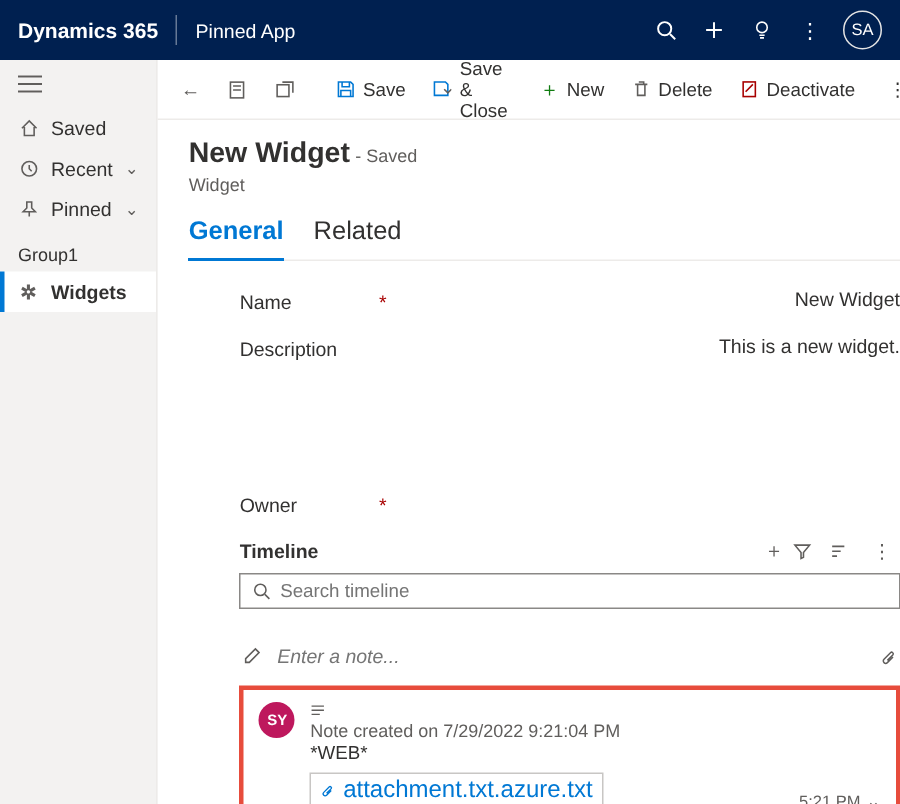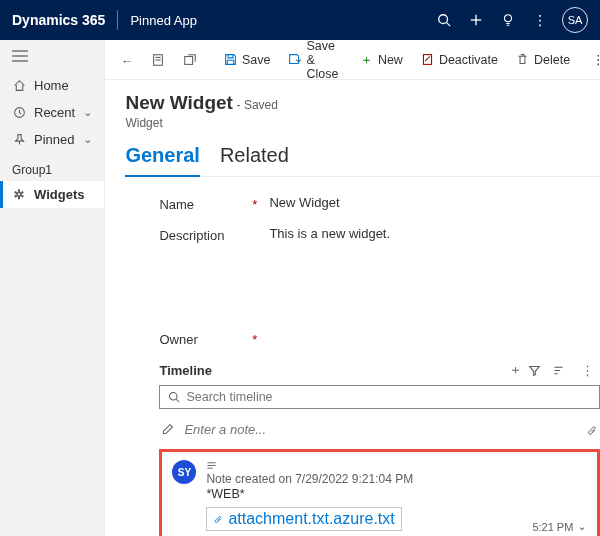--- a/index.html
+++ b/index.html
@@ -26,41 +26,41 @@
   .cmd .ic.green { color:#107c10;}
   .cmd .ic.red { color:#a80000;}
   .cmd .ic.blue { color:#0078d4;}
   .content { flex:1; overflow-y:auto; padding: 12px 20px 12px 20px; }
   .content::-webkit-scrollbar { width:6px; }
   .content::-webkit-scrollbar-thumb { background:#c8c6c4; border-radius:3px;}
   .title { font-size: 19px; font-weight:600; display:inline; }
   .saved { font-size:12px; color:#605e5c;}
   .entity { font-size:12px; color:#605e5c; margin-top:2px; margin-bottom: 8px;}
   .tabs { display:flex; gap:20px; border-bottom:1px solid #edebe9; margin-bottom: 18px; }
-  .tab { padding: 6px 0 8px; font-size:20px; color:#323130; cursor:pointer; }
+  .tab { padding: 6px 0 8px; font-size:17px; color:#323130; cursor:pointer; }
   .tab.active { font-weight:600; border-bottom: 2px solid #0078d4; margin-bottom:-1px; color:#0078d4;}
-  .form-area { padding-left: 34px; }
+  .form-area { padding-left: 34px; text-align: right; }
   .field-row { display:flex; align-items:flex-start; margin-bottom: 14px; }
   .field-label { width: 110px; font-size:13px; color:#323130; display:flex; gap:4px; padding-top:2px;}
   .req { color:#a80000; margin-left:auto; margin-right:12px;}
   .field-val { flex:1; font-size:13px;}
   .owner-val { color:#0078d4; font-weight:600; display:flex; gap:5px; align-items:center;}
   .description-row { min-height: 90px; }
   .timeline-area { padding-left: 34px; margin-top: 10px;}
   .tl-header { display:flex; align-items:center; margin-bottom:6px;}
   .tl-title { font-weight:600; font-size:13px;}
   .tl-header .spacer {flex:1;}
   .tl-ic { width:24px; text-align:center; color:#605e5c; cursor:pointer; font-size:13px;}
-  .tl-search { border:1px solid #8a8886; display:flex; align-items:center; padding:4px 8px; gap:6px; margin-bottom:9px; font-size:12.5px; color:#605e5c; }
+  .tl-search { border:1px solid #8a8886; display:flex; align-items:center; padding:4px 8px; gap:6px; margin-bottom:20px; font-size:12.5px; color:#605e5c; }
   .tl-search input { border:none; outline:none; flex:1; font-size:12.5px; background:transparent;}
   .tl-note { display:flex; align-items:center; gap:10px; padding:4px 2px; font-size:13px; color:#605e5c; margin-bottom:8px;}
   .tl-note input { border:none; outline:none; flex:1; font-size:13px; background:transparent; font-style:italic;}
   .note-card { border:3px solid #e74c3c; padding:8px 10px; position:relative; }
   .note-row { display:flex; gap:10px; }
-  .note-avatar { width:24px; height:24px; border-radius:50%; background:#1d4ed8; color:#fff; display:flex; align-items:center; justify-content:center; font-size:10px; font-weight:600; flex-shrink:0;}
+  .note-avatar { width:24px; height:24px; border-radius:50%; background:#be185d; color:#fff; display:flex; align-items:center; justify-content:center; font-size:10px; font-weight:600; flex-shrink:0;}
   .note-body { flex:1;}
   .note-title-row { display:flex; gap:6px; align-items:center;}
   .note-title { font-weight:600; font-size:13px;}
   .note-meta { font-size:12px; color:#605e5c; margin-top:1px;}
   .note-text { font-size:12.5px; margin-top:1px;}
   .attachment { display:inline-flex; align-items:center; gap:5px; border:1px solid #c8c6c4; padding:2px 6px; margin-top:6px; color:#0078d4; font-size:16px; cursor:pointer;}
   .note-time { position:absolute; right:10px; bottom:6px; font-size:11px; color:#605e5c; display:flex; align-items:center; gap:4px;}
   svg { display:block; }
 </style>
 </head>
@@ -102,21 +102,21 @@
           <line x1="0" y1="6" x2="16" y2="6"></line>
           <line x1="0" y1="11" x2="16" y2="11"></line>
         </svg>
     </div>
     <div class="nav-item">
       <span class="nav-icon">
         <svg width="13" height="13" viewBox="0 0 16 16" fill="none" stroke="#605e5c" stroke-width="1.3">
             <path d="M2 8 L8 2 L14 8 M4 7 V14 H12 V7"></path>
           </svg>
       </span>
-      <span>Home</span>
+      <span>Saved</span>
     </div>
     <div class="nav-item">
       <span class="nav-icon">
         <svg width="13" height="13" viewBox="0 0 16 16" fill="none" stroke="#605e5c" stroke-width="1.3">
             <circle cx="8" cy="8" r="6"></circle>
             <path d="M8 5 V8 L10 10"></path>
           </svg>
       </span>
       <span>Recent</span>
       <span class="chev">⌄</span>
@@ -171,35 +171,35 @@
               <path d="M10 8 L13 11 L16 8" stroke="#605e5c"></path>
             </svg>
           </span>
         <span>Save &amp; Close</span>
       </div>
       <div class="cmd">
         <span class="ic green">＋</span>
         <span>New</span>
       </div>
       <div class="cmd">
+        <span class="ic">
+            <svg width="13" height="13" viewBox="0 0 16 16" fill="none" stroke="#605e5c" stroke-width="1.3">
+              <path d="M3 4 H13 M5 4 V13 H11 V4 M6 2 H10 V4"></path>
+            </svg>
+          </span>
+        <span>Delete</span>
+      </div>
+      <div class="cmd">
         <span class="ic red">
             <svg width="13" height="13" viewBox="0 0 16 16" fill="none" stroke="#a80000" stroke-width="1.3">
               <rect x="3" y="2" width="10" height="12"></rect>
               <line x1="5" y1="10" x2="11" y2="4"></line>
             </svg>
           </span>
         <span>Deactivate</span>
-      </div>
-      <div class="cmd">
-        <span class="ic">
-            <svg width="13" height="13" viewBox="0 0 16 16" fill="none" stroke="#605e5c" stroke-width="1.3">
-              <path d="M3 4 H13 M5 4 V13 H11 V4 M6 2 H10 V4"></path>
-            </svg>
-          </span>
-        <span>Delete</span>
       </div>
       <div style="flex:1"></div>
       <div class="cmd">⋮</div>
     </div>
 
     <div class="content">
       <div>
         <span class="title">New Widget</span>
         <span class="saved">- Saved</span>
       </div>

